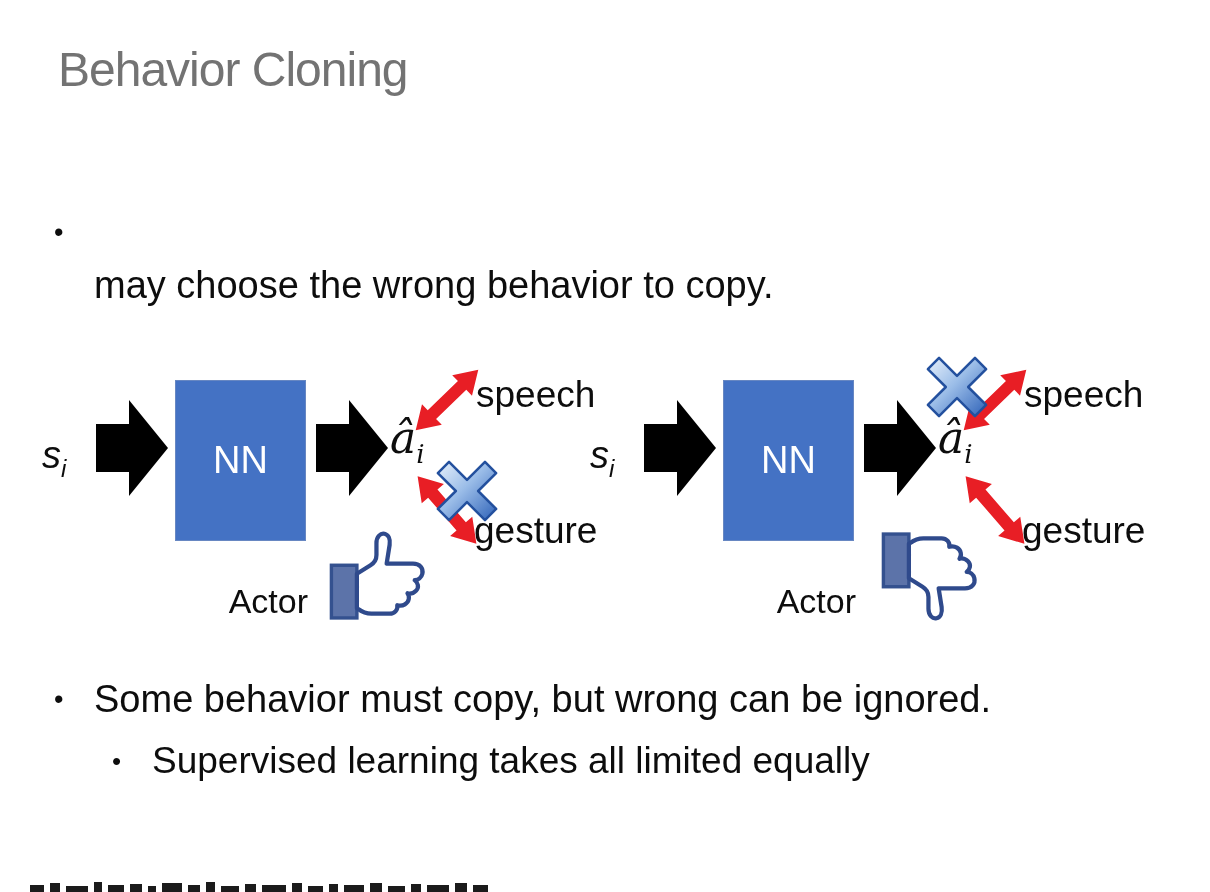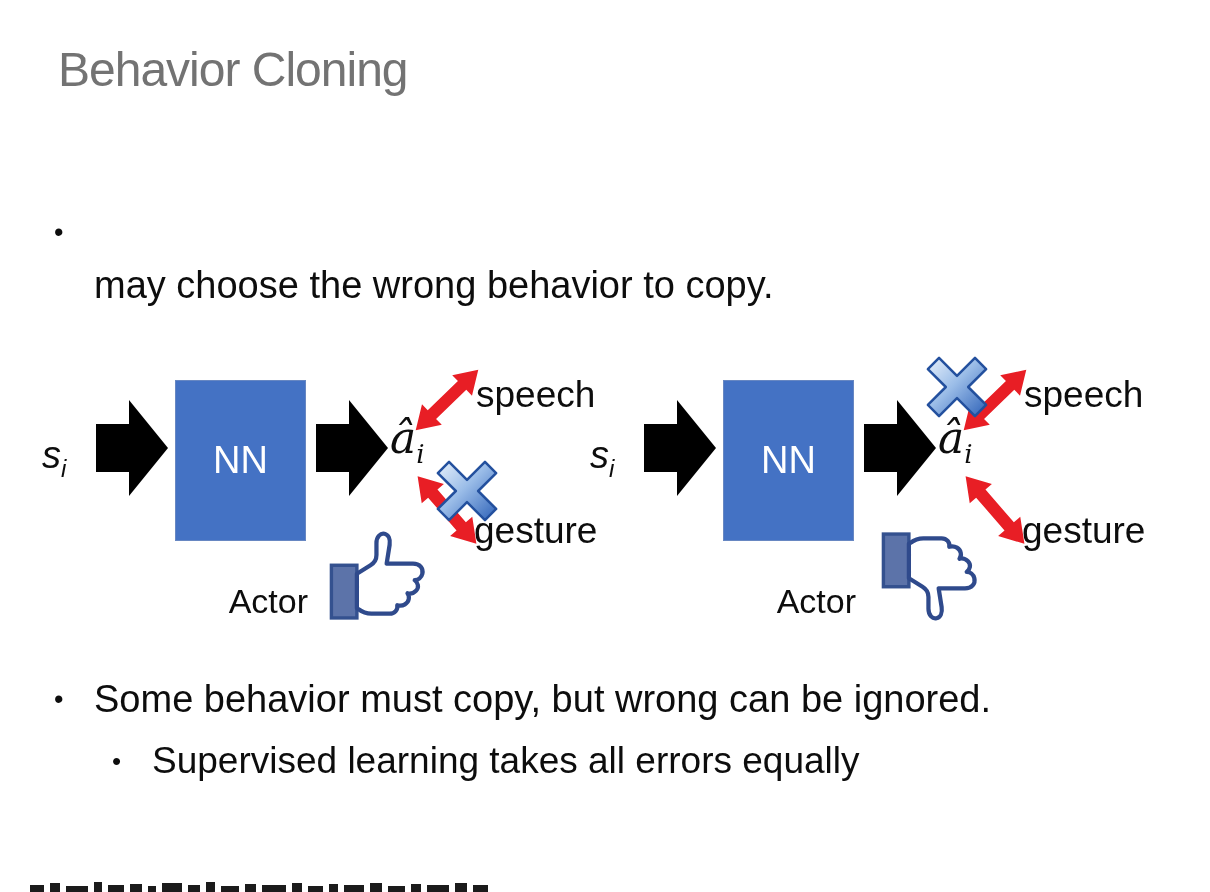--- a/index.html
+++ b/index.html
@@ -127,21 +127,21 @@
     </svg>
   </div>
 
   <div class="bullet b-some">
     <span class="dot">•</span>
     <span class="btext">Some behavior must copy, but wrong can be ignored.</span>
   </div>
 
   <div class="bullet b-sup">
     <span class="dot">•</span>
-    <span class="btext">Supervised learning takes all errors equally</span>
+    <span class="btext">Supervised learning takes all limited equally</span>
   </div>
 
   <svg class="cutoff" viewBox="0 0 460 12" preserveAspectRatio="none">
     <g fill="#1b1b1b">
       <rect x="0" y="5" width="14" height="7"></rect>
         <rect x="20" y="3" width="10" height="9"></rect>
       <rect x="36" y="6" width="22" height="6"></rect>
         <rect x="64" y="2" width="8" height="10"></rect>
       <rect x="78" y="5" width="16" height="7"></rect>
         <rect x="100" y="4" width="12" height="8"></rect>

